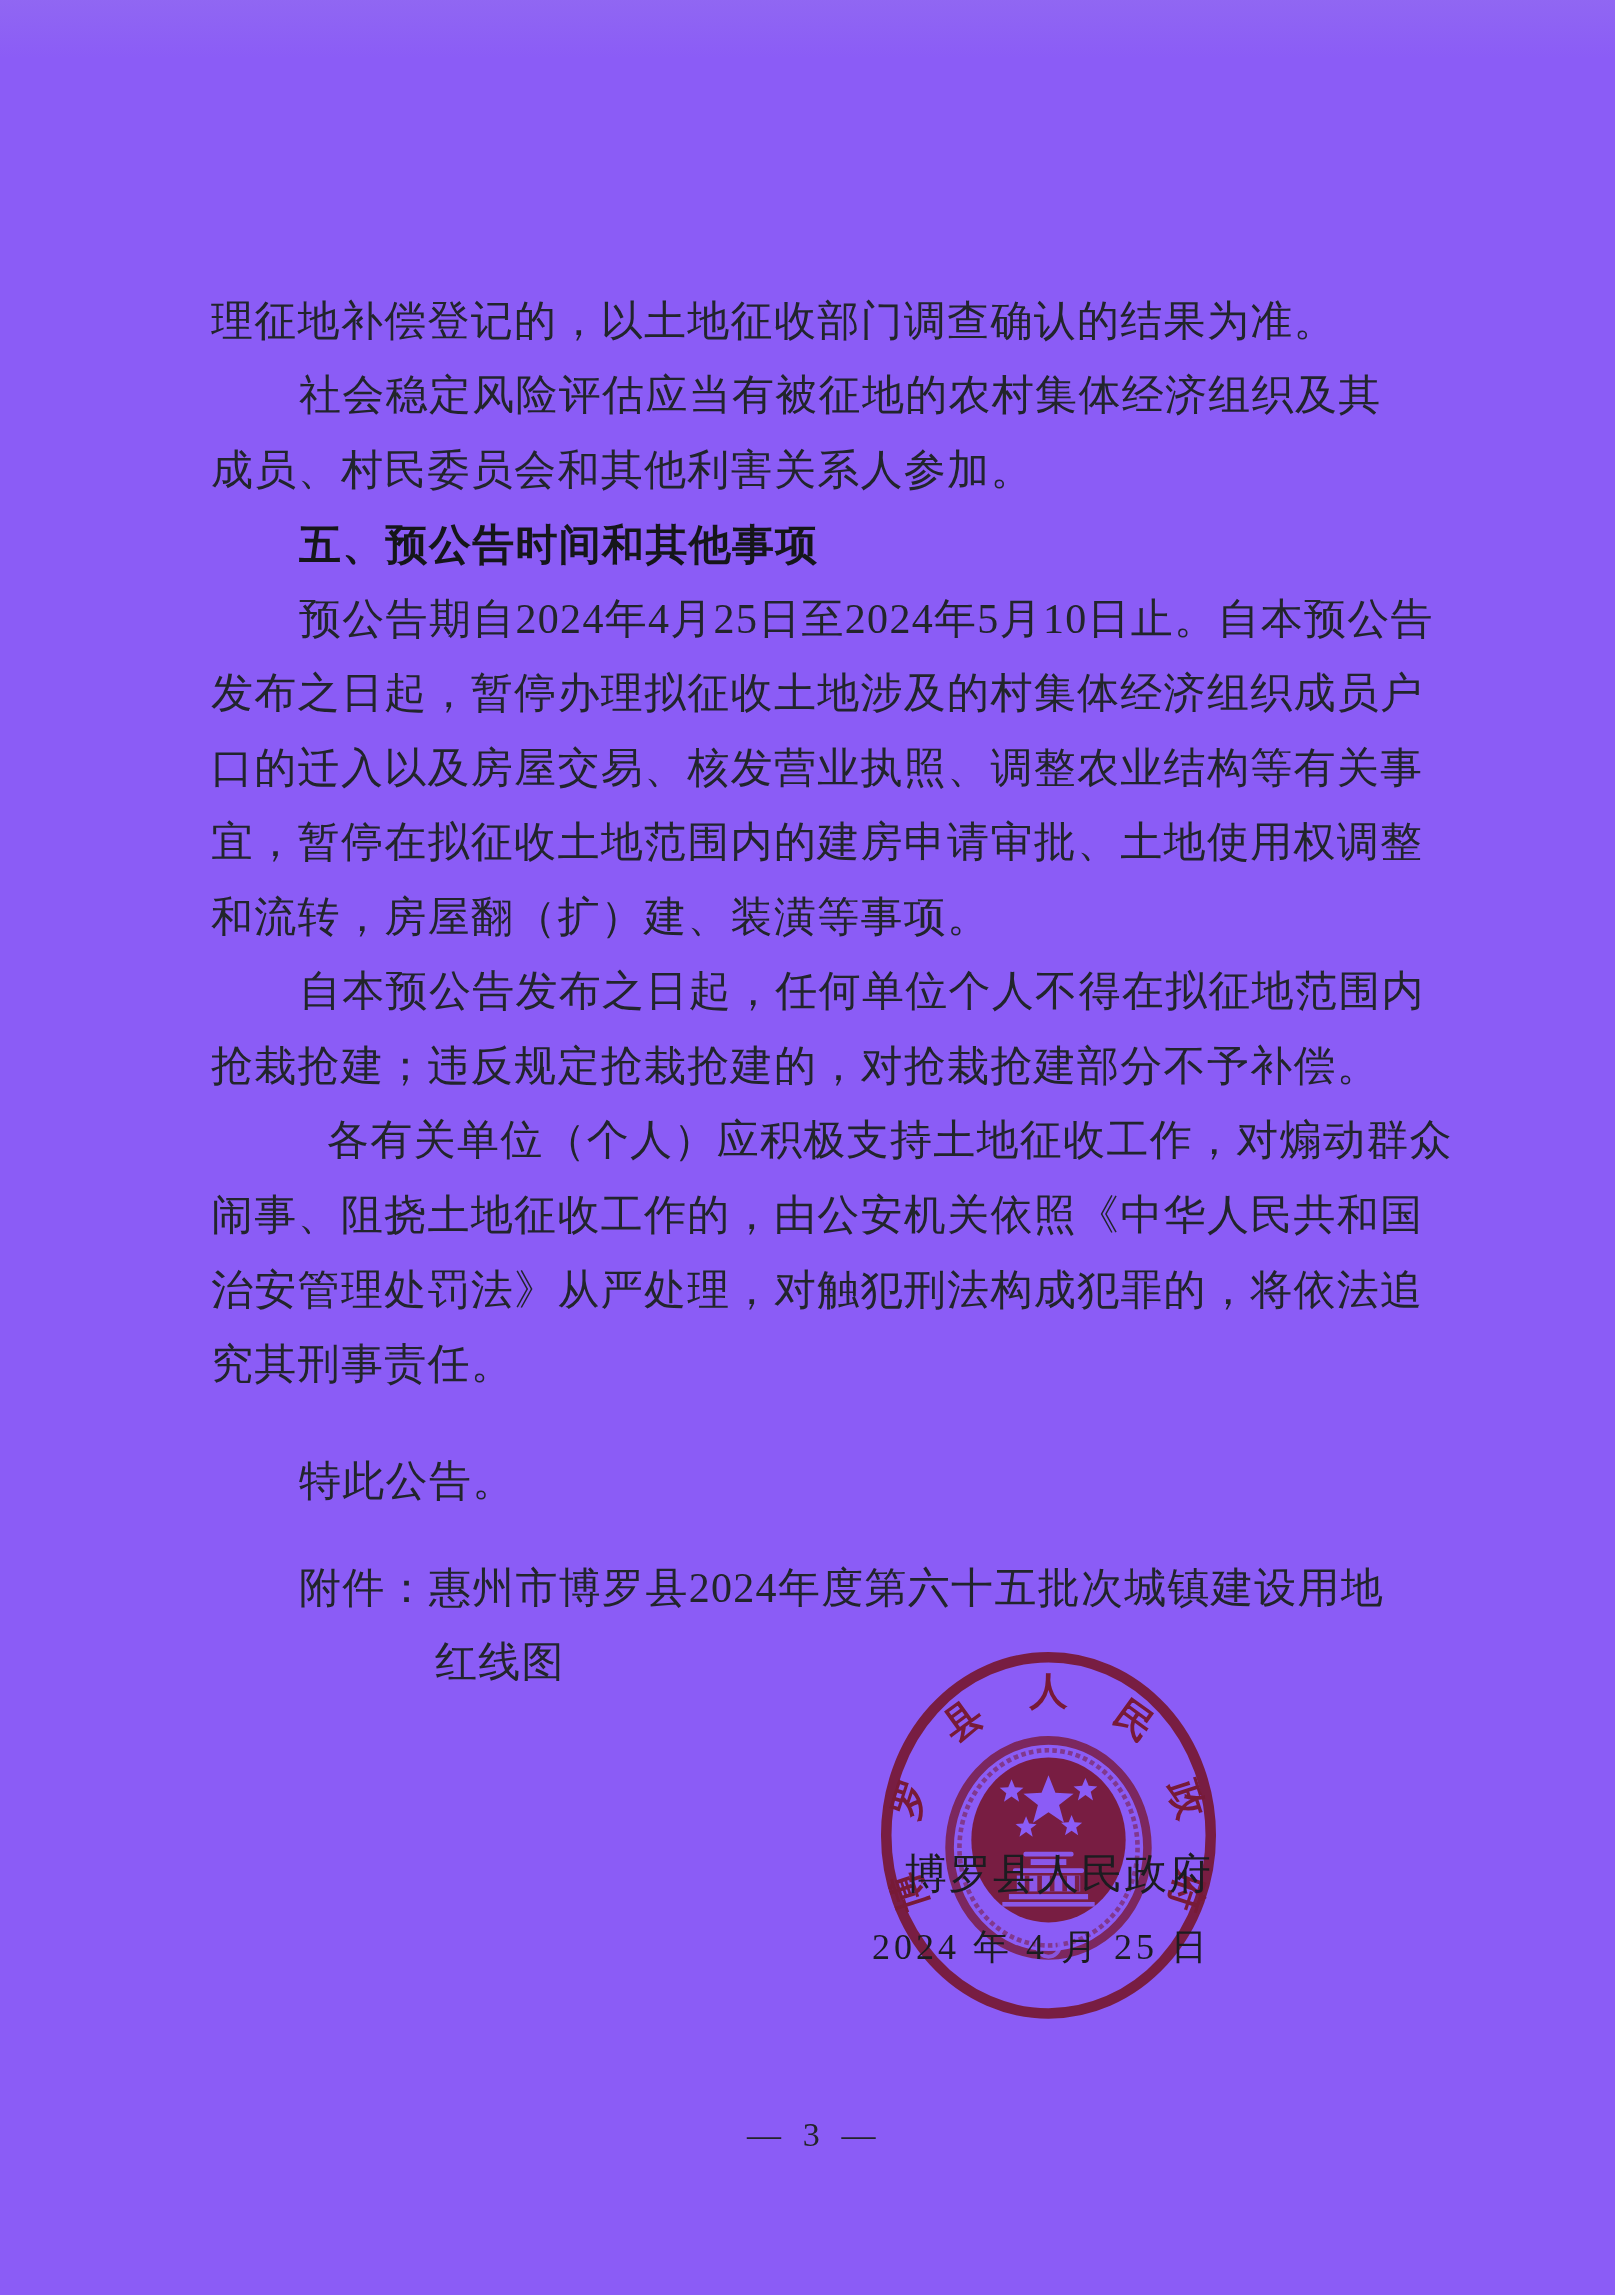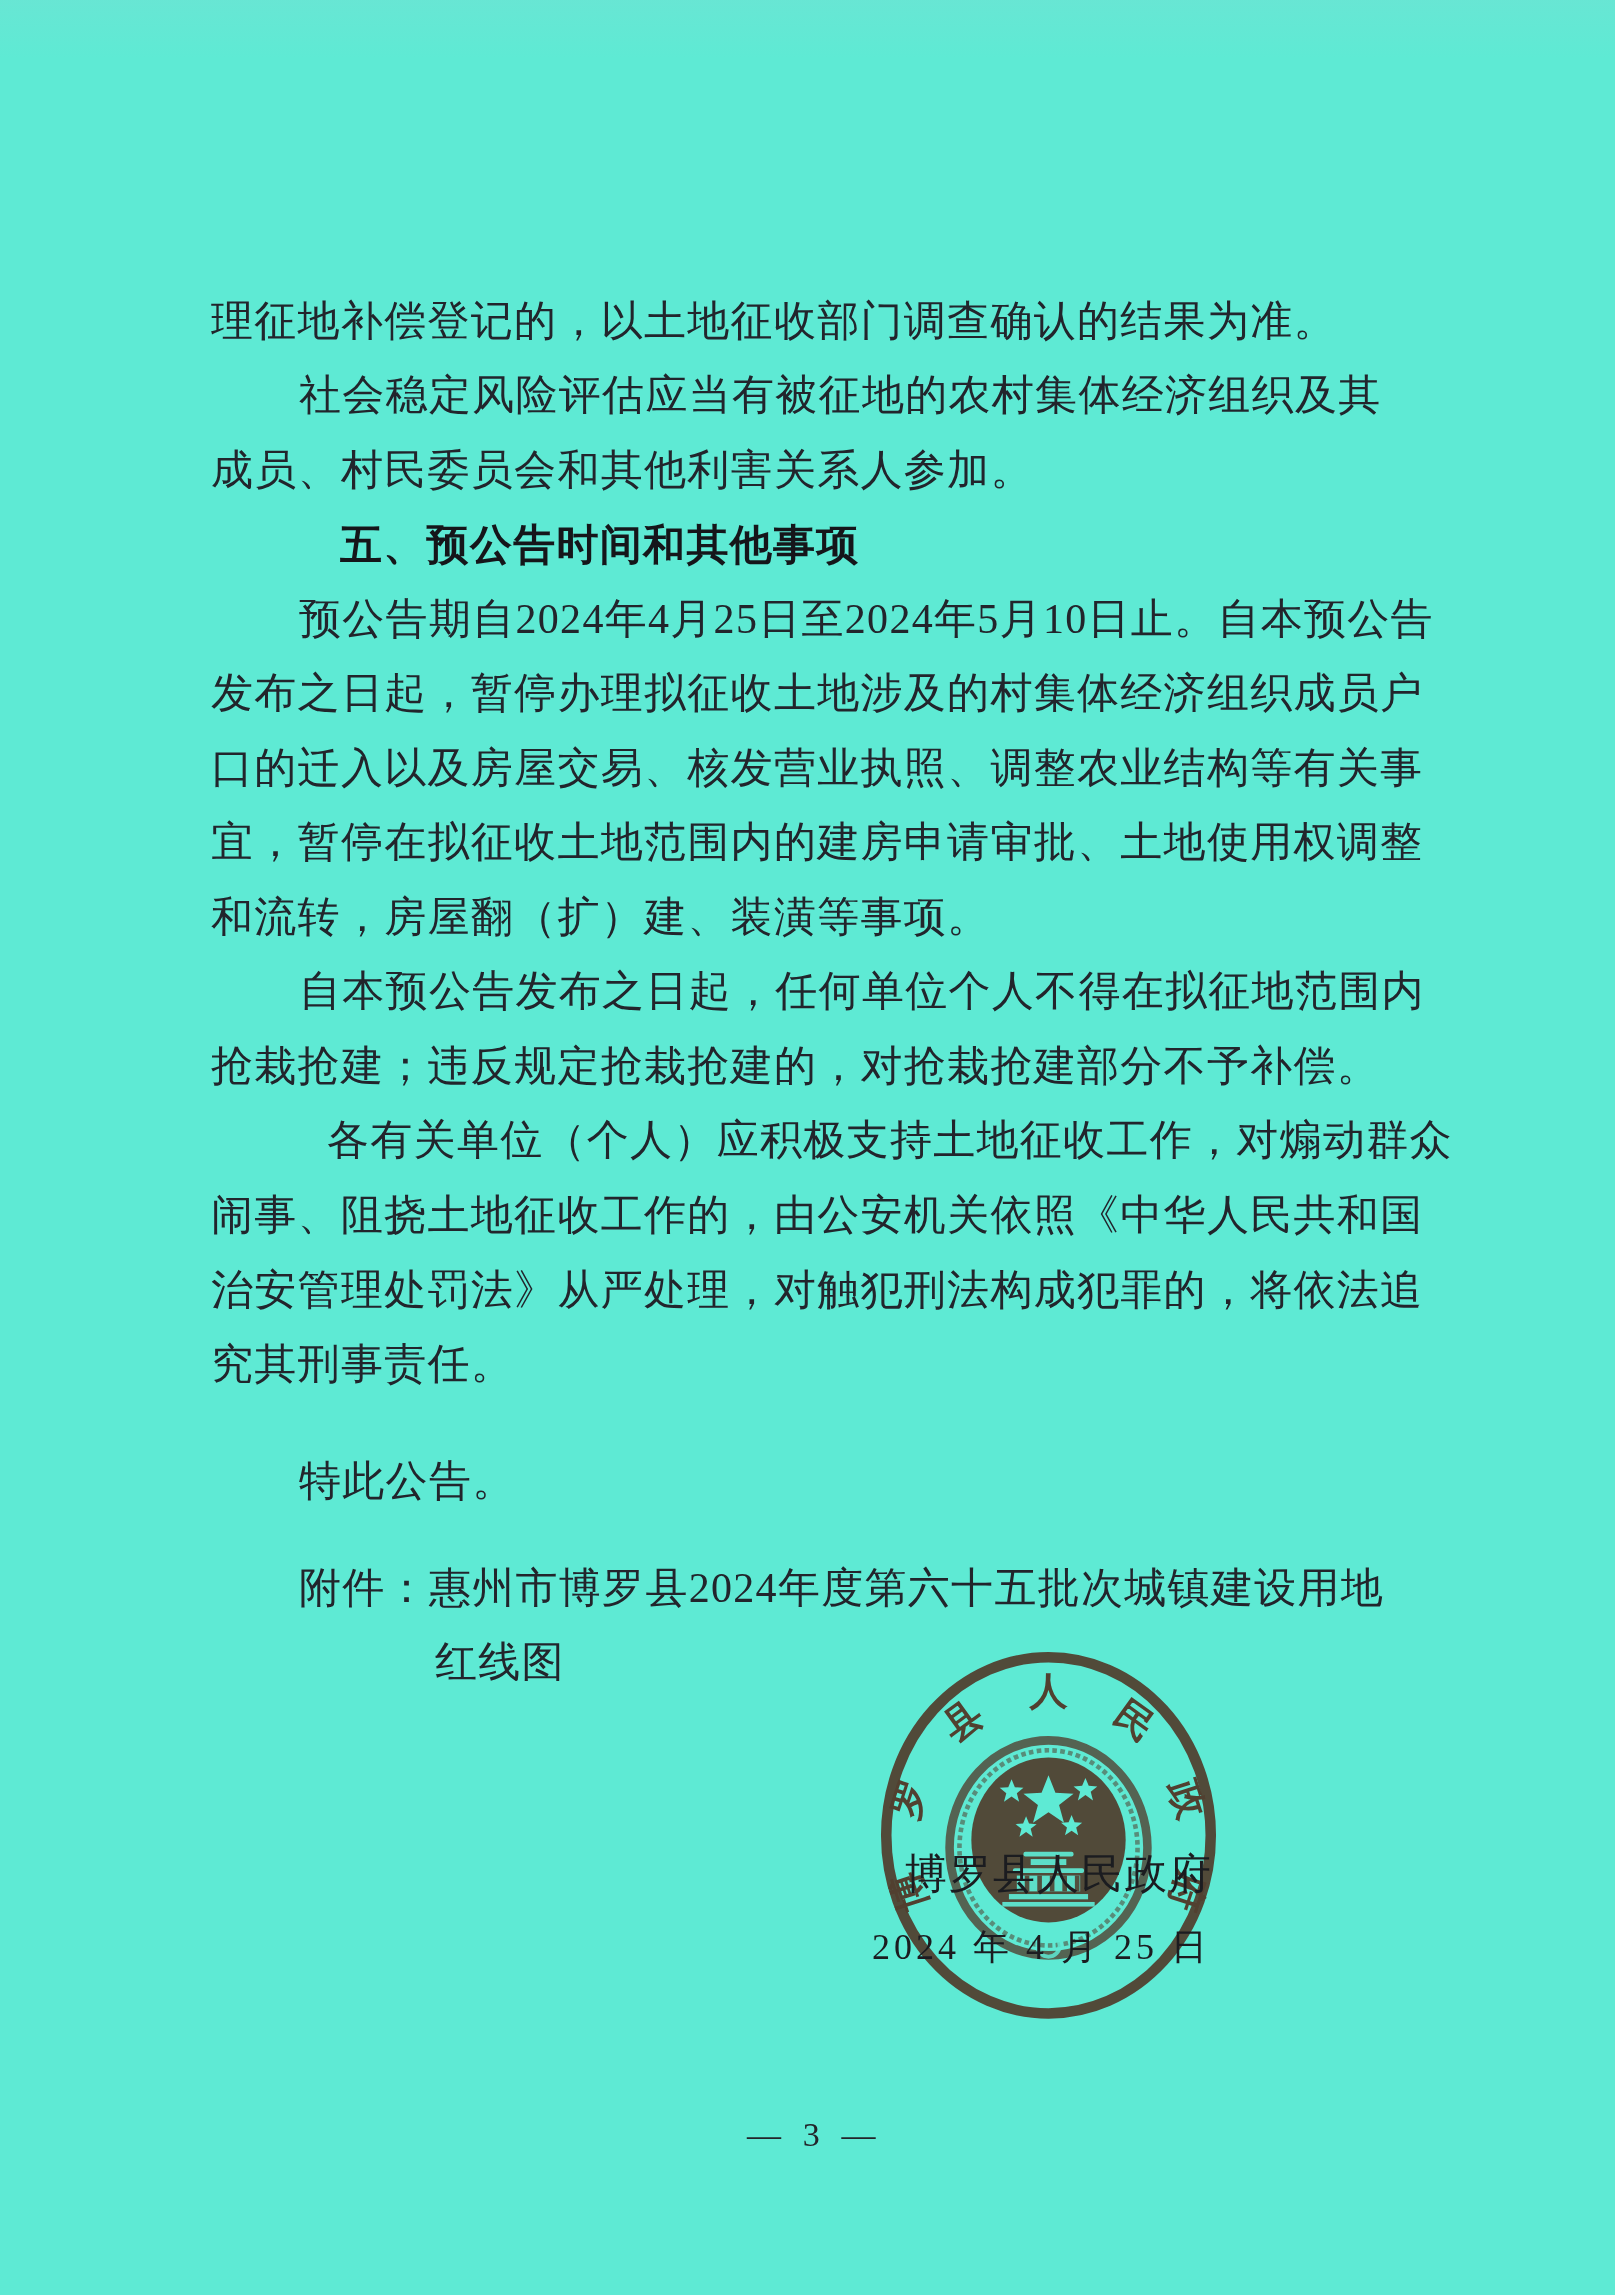--- a/index.html
+++ b/index.html
@@ -4,21 +4,21 @@
 <style>
   html, body {
     margin: 0;
     padding: 0;
     background: #e9e9e9;
   }
   .page {
     position: relative;
     width: 1615px;
     height: 2295px;
-    background: #5eead4;
+    background: #8b5cf6;
     overflow: hidden;
     font-family: "Liberation Serif", "DejaVu Serif", serif;
   }
   
   .page::before {
     content: "";
     position: absolute;
     left: 0; top: 0; right: 0; height: 59px;
     background: linear-gradient(180deg, rgba(190,196,210,0.10), rgba(190,196,210,0));
     pointer-events: none;
@@ -79,21 +79,21 @@
 </style>
 </head>
 <body>
 
 <div class="page">
 
   <div>
       <div class="text-line" style="top: 296px; left: 211px;">理征地补偿登记的，以土地征收部门调查确认的结果为准。</div>
       <div class="text-line" style="top: 370px; left: 299px;">社会稳定风险评估应当有被征地的农村集体经济组织及其</div>
       <div class="text-line" style="top: 445px; left: 211px;">成员、村民委员会和其他利害关系人参加。</div>
-      <div class="text-line bold-heading" style="top: 519px; left: 299px; margin-left: 41px;">五、预公告时间和其他事项</div>
+      <div class="text-line bold-heading" style="top: 519px; left: 299px;">五、预公告时间和其他事项</div>
       <div class="text-line" style="top: 594px; left: 299px;">预公告期自2024年4月25日至2024年5月10日止。自本预公告</div>
       <div class="text-line" style="top: 668px; left: 211px;">发布之日起，暂停办理拟征收土地涉及的村集体经济组织成员户</div>
       <div class="text-line" style="top: 743px; left: 211px; font-family: Liberation Serif, serif;">口的迁入以及房屋交易、核发营业执照、调整农业结构等有关事</div>
       <div class="text-line" style="top: 817px; left: 211px;">宜，暂停在拟征收土地范围内的建房申请审批、土地使用权调整</div>
       <div class="text-line" style="top: 892px; left: 211px; text-align: center;">和流转，房屋翻（扩）建、装潢等事项。</div>
       <div class="text-line" style="top: 966px; left: 299px;">自本预公告发布之日起，任何单位个人不得在拟征地范围内</div>
       <div class="text-line" style="top: 1041px; left: 211px;">抢栽抢建；违反规定抢栽抢建的，对抢栽抢建部分不予补偿。</div>
       <div class="text-line" style="top: 1115px; left: 299px; margin-left: 28px;">各有关单位（个人）应积极支持土地征收工作，对煽动群众</div>
       <div class="text-line" style="top: 1190px; left: 211px;">闹事、阻挠土地征收工作的，由公安机关依照《中华人民共和国</div>
       <div class="text-line" style="top: 1265px; left: 211px;">治安管理处罚法》从严处理，对触犯刑法构成犯罪的，将依法追</div>

